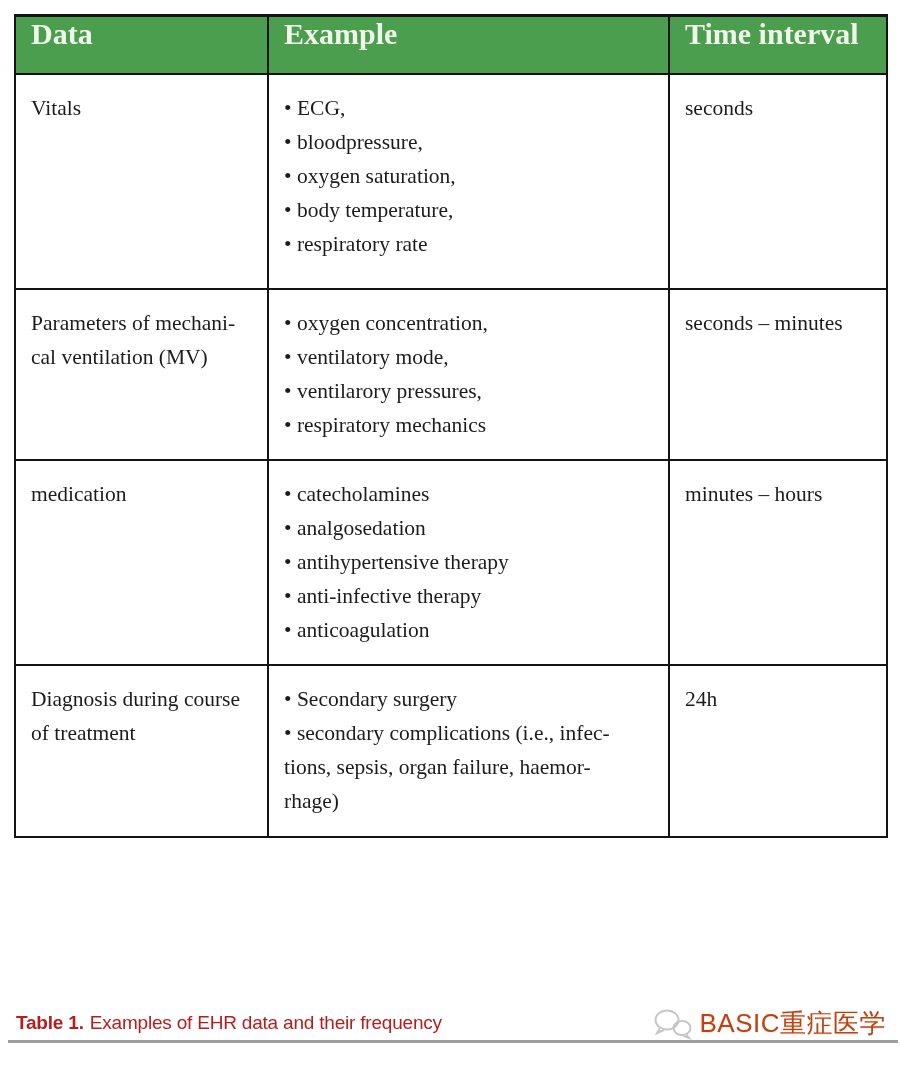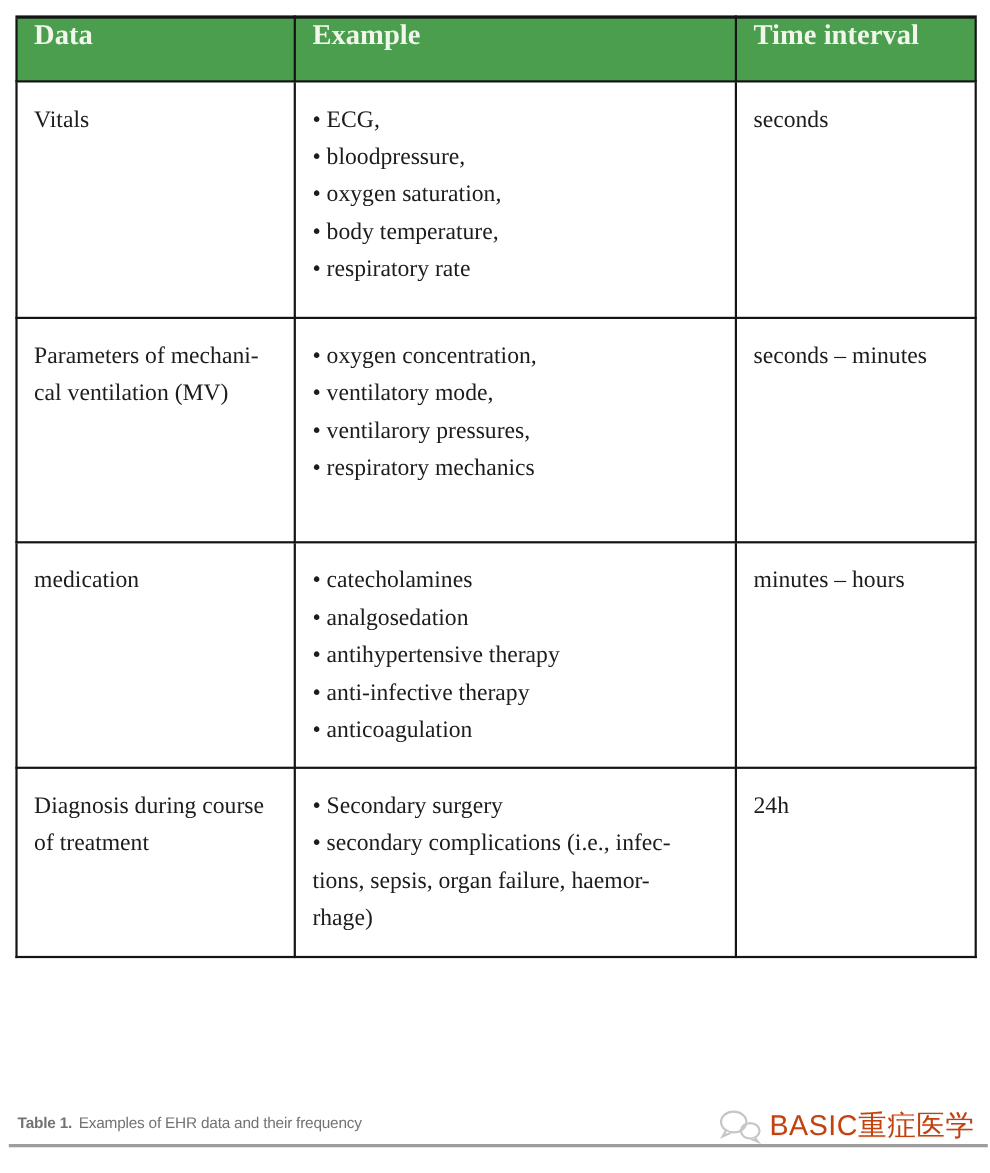--- a/index.html
+++ b/index.html
@@ -18,48 +18,48 @@
   }
   table.ehr th, table.ehr td{
     border:2px solid #141414;
     vertical-align:top;
     text-align:left;
   }
   thead tr{height:58px;}
   thead th{
     background:#4a9e4e;
     color:#f1f6ea;
-    font-size:26px;
+    font-size:30px;
     font-weight:bold;
     vertical-align:middle;
     padding:0 0 0 15px;
     border-bottom:2px solid #141414;
   }
   table.ehr{border-top:3px solid #141414;}
   tbody td{
     font-size:21.5px;
     line-height:34px;
     color:#1c1c1c;
     padding:16px 10px 14px 15px;
     white-space:pre-line;
     background:#ffffff;
   }
   tbody tr:nth-child(1){height:215px;}
-  tbody tr:nth-child(2){height:204px;}
+  tbody tr:nth-child(2){height:171px;}
   tbody tr:nth-child(3){height:205px;}
   tbody tr:nth-child(4){height:172px;}
   tbody tr:nth-child(5){height:173px;font-family:Liberation Serif, serif;}
   .bullet-item{white-space:pre-line;}
   .caption{
     position:absolute;
     left:16px;top:1012px;
     width:640px;
     font-family:"Liberation Sans", sans-serif;
-    font-size:14px;
-    color:#737373;
+    font-size:19px;
+    color:#b91c1c;
     letter-spacing:-0.2px;
   }
   .caption .cap-label{font-weight:bold;margin-right:6px;}
   .caption-rule{
     position:absolute;
     left:8px;right:2px;top:1040px;
     height:3px;background:#9e9e9e;
   }
   .watermark{
     position:absolute;

